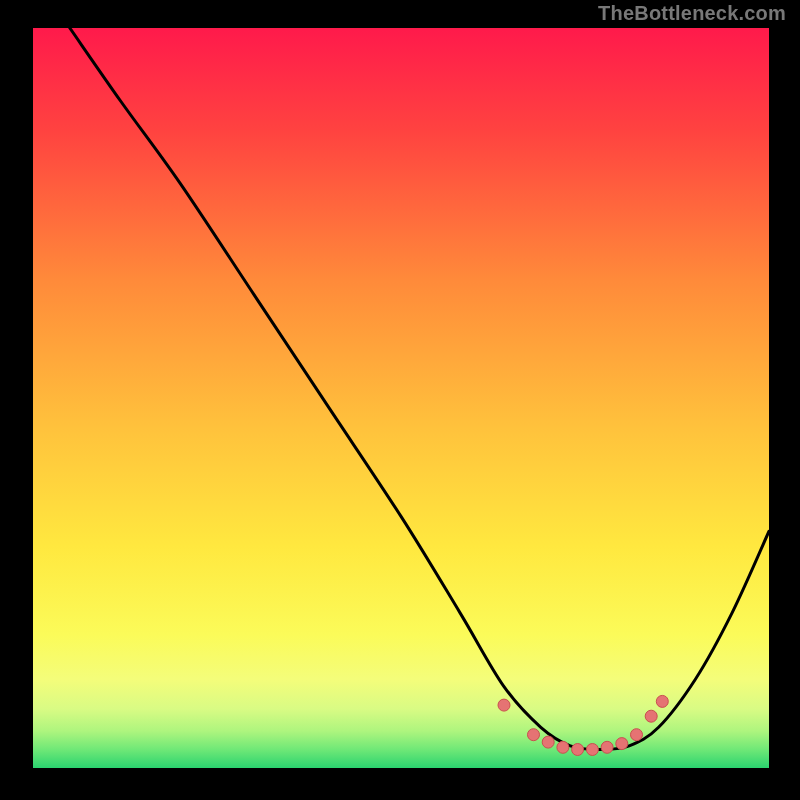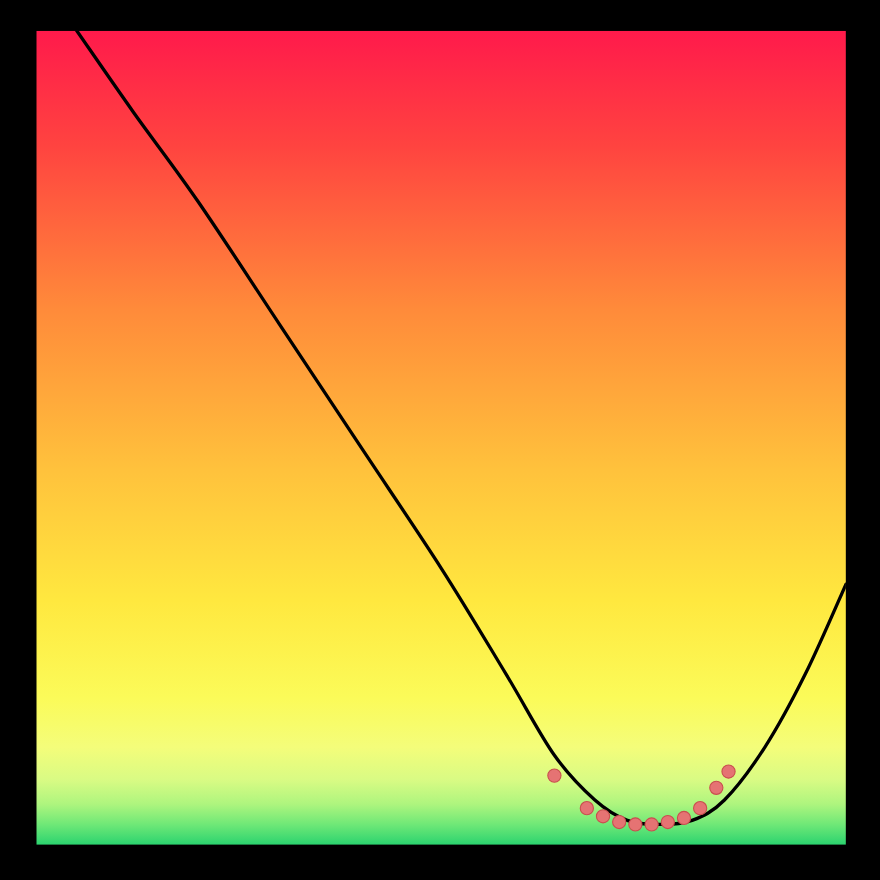--- a/index.html
+++ b/index.html
@@ -34,20 +34,21 @@
   .curve-layer {
     position: absolute;
     inset: 0;
   }
 </style>
 </head>
 <body>
 
 <div class="frame">
 
+  <div class="attribution">TheBottleneck.com</div>
 
   <div class="plot-area">
 
     <svg class="gradient-bg" viewBox="0 0 736 740" preserveAspectRatio="none">
       <defs>
         <linearGradient id="grad" x1="0" y1="0" x2="0" y2="1">
             <stop offset="0%" stop-color="#ff1a4b"></stop>
             <stop offset="14.000000000000002%" stop-color="#ff4340"></stop>
             <stop offset="34%" stop-color="#ff8a3a"></stop>
             <stop offset="54%" stop-color="#ffc23c"></stop>

